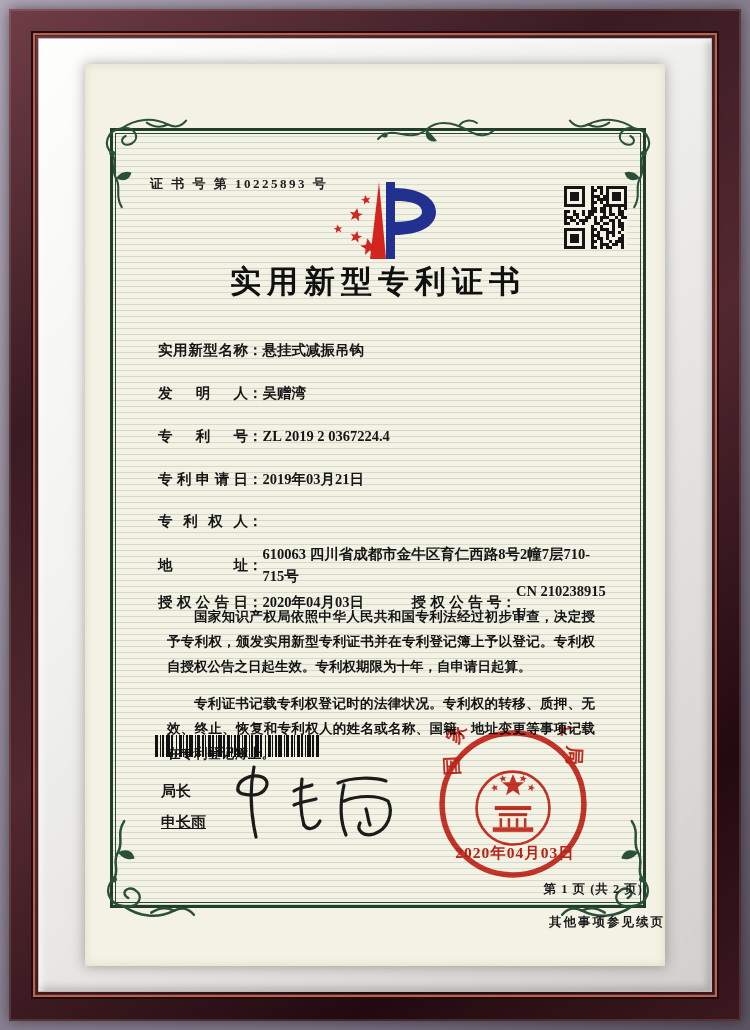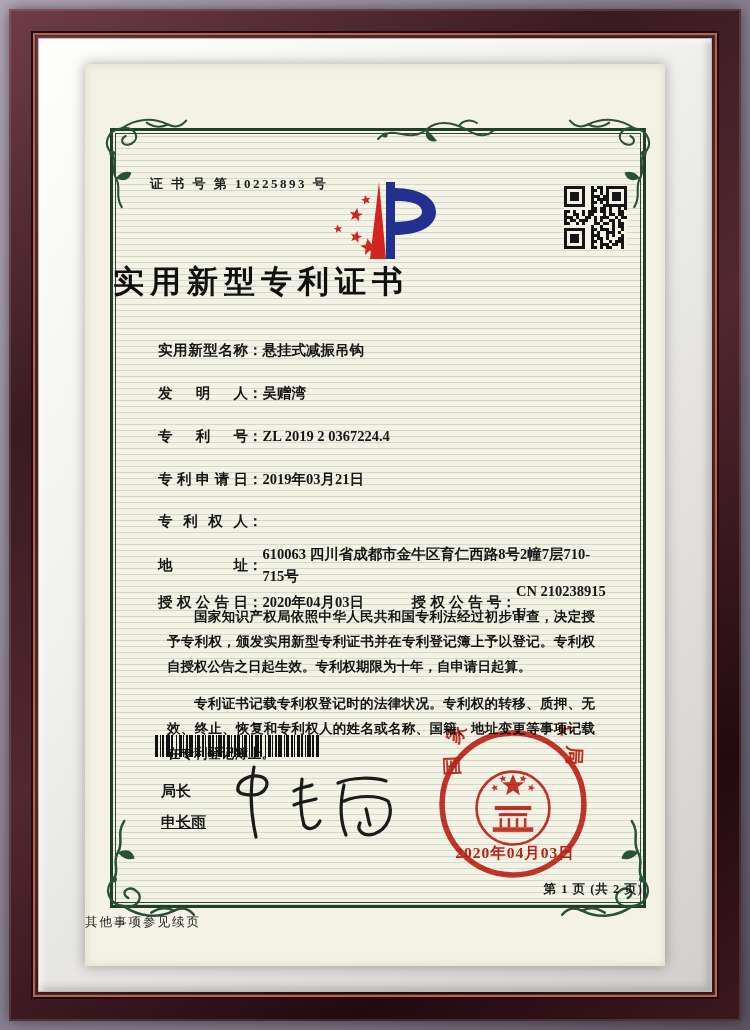--- a/index.html
+++ b/index.html
@@ -37,38 +37,38 @@
   .panel::before{content:'';position:absolute;inset:2px;border:1px solid #2a4a35;pointer-events:none;}
   .flourish{position:absolute;pointer-events:none;}
   .fl-tl{left:-20px;top:-18px;transform:scaleY(-1);}
   .fl-tr{right:-20px;top:-18px;transform:scale(-1,-1);}
   .fl-bl{left:-20px;bottom:-18px;}
   .fl-br{right:-20px;bottom:-18px;transform:scaleX(-1);}
   .fl-top{left:262px;top:-16px;}
   .cert-no{position:absolute;left:37px;top:44px;font-size:13px;letter-spacing:2.5px;color:#222;font-weight:600;}
   .logo{position:absolute;left:210px;top:44px;}
   .qr{position:absolute;left:451px;top:55px;}
-  .cert-title{position:absolute;left:0;right:0;top:130px;font-size:31px;font-weight:700;letter-spacing:6px;color:#101010;}
+  .cert-title{position:absolute;left:0;right:0;top:130px;text-align:center;font-size:31px;font-weight:700;letter-spacing:6px;color:#101010;}
   .frow{position:absolute;left:45px;right:32px;display:flex;align-items:center;font-size:14.5px;font-weight:600;color:#161616;}
   .flabel{flex:0 0 90px;text-align:justify;text-align-last:justify;}
   .fcolon{flex:0 0 14px;}
   .fvalue{flex:1 1 auto;line-height:1.5;}
   .fvalue.addr{max-width:358px;}
   .fvalue.v1{flex:0 0 149px;}
   .glabel2{flex:0 0 90px;text-align:justify;text-align-last:justify;}
   .paras{position:absolute;left:42px;top:462px;width:452px;font-size:13.5px;font-weight:500;line-height:1.85;color:#141414;text-align:justify;}
   .paras p{margin:12px;text-indent:2em;font-weight:bold;}
   .barcode{position:absolute;left:42px;top:604px;}
   .signature{position:absolute;left:103px;top:630px;}
   .signer{position:absolute;left:48px;top:653px;font-size:15px;font-weight:700;color:#1a1a1a;line-height:1;}
   .signer .name{margin-top:16px;text-decoration:underline;}
   .seal{position:absolute;left:323px;top:596px;width:154px;height:154px;mix-blend-mode:multiply;}
   .seal-date{position:absolute;left:-10px;right:-14px;top:116px;text-align:center;font-size:15.5px;font-weight:700;color:#c3261b;letter-spacing:1px;white-space:nowrap;}
   .page-info{position:absolute;left:0;right:0;top:750px;text-align:right;font-size:12.5px;font-weight:600;letter-spacing:1px;color:#1c1c1c;}
-  .footer-note{position:absolute;left:0;right:0;top:850px;text-align:left;font-size:12.5px;font-weight:400;letter-spacing:2px;color:#1c1c1c;}
+  .footer-note{position:absolute;left:0;right:0;top:850px;text-align:right;font-size:12.5px;font-weight:700;letter-spacing:2px;color:#1c1c1c;}
 </style>
 </head>
 <body>
 
 <div class="photo">
   <div class="frame-wood"></div>
   <div class="frame-copper"></div>
   <div class="mat"></div>
 
   <div class="paper">

